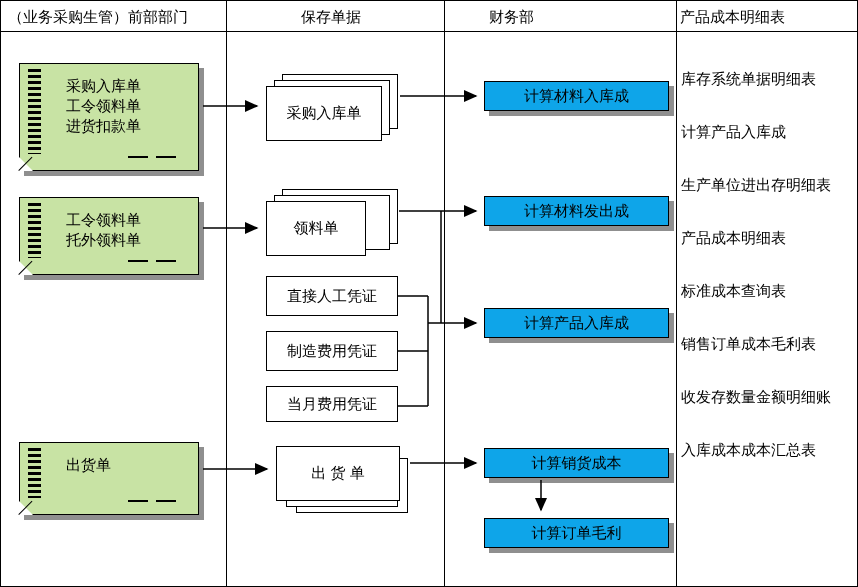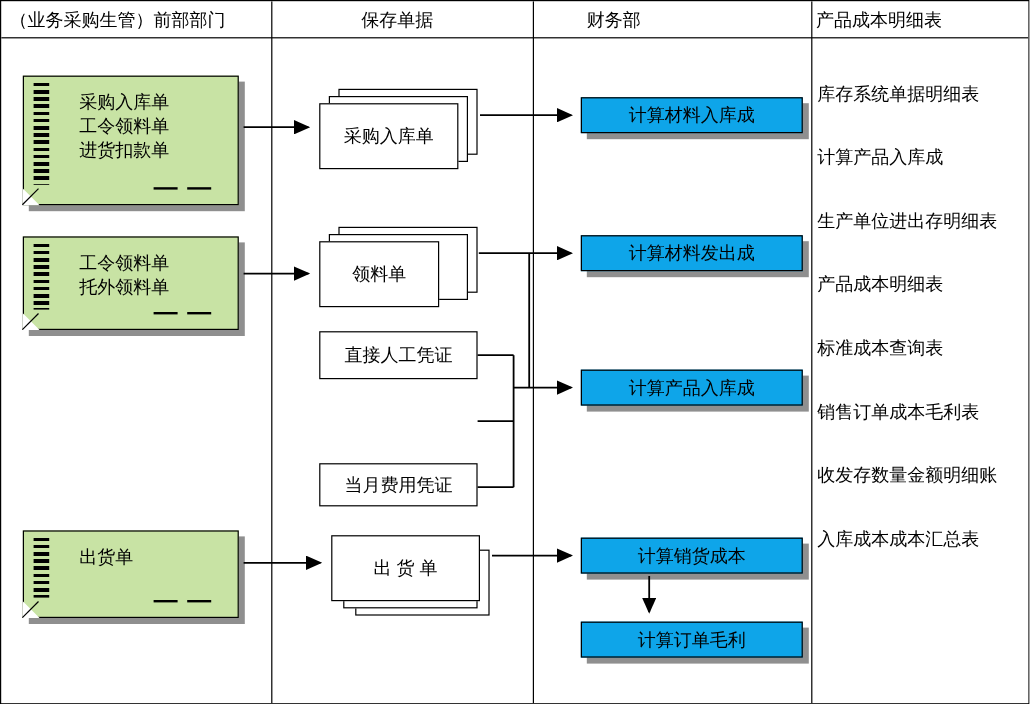--- a/index.html
+++ b/index.html
@@ -97,20 +97,21 @@
 
   <div class="page" style="left:281px;top:73px;width:116px;height:55px"></div>
   <div class="page" style="left:273px;top:79px;width:116px;height:55px"></div>
   <div class="page labeled" style="left:265px;top:85px;width:116px;height:55px">采购入库单</div>
 
   <div class="page" style="left:281px;top:188px;width:116px;height:55px"></div>
   <div class="page" style="left:273px;top:194px;width:116px;height:55px"></div>
   <div class="page labeled" style="left:265px;top:200px;width:100px;height:55px">领料单</div>
 
   <div class="page labeled" style="left:265px;top:275px;width:132px;height:40px">直接人工凭证</div>
+  <div class="page labeled" style="left:265px;top:330px;width:132px;height:40px">制造费用凭证</div>
   <div class="page labeled" style="left:265px;top:385px;width:132px;height:36px">当月费用凭证</div>
 
   <div class="page" style="left:295px;top:457px;width:112px;height:55px"></div>
   <div class="page" style="left:285px;top:451px;width:112px;height:55px"></div>
   <div class="page labeled" style="left:275px;top:445px;width:124px;height:55px">出 货 单</div>
 
   <div class="proc" style="top:80px">计算材料入库成</div>
   <div class="proc" style="top:195px">计算材料发出成</div>
   <div class="proc" style="top:307px">计算产品入库成</div>
   <div class="proc" style="top:447px">计算销货成本</div>

